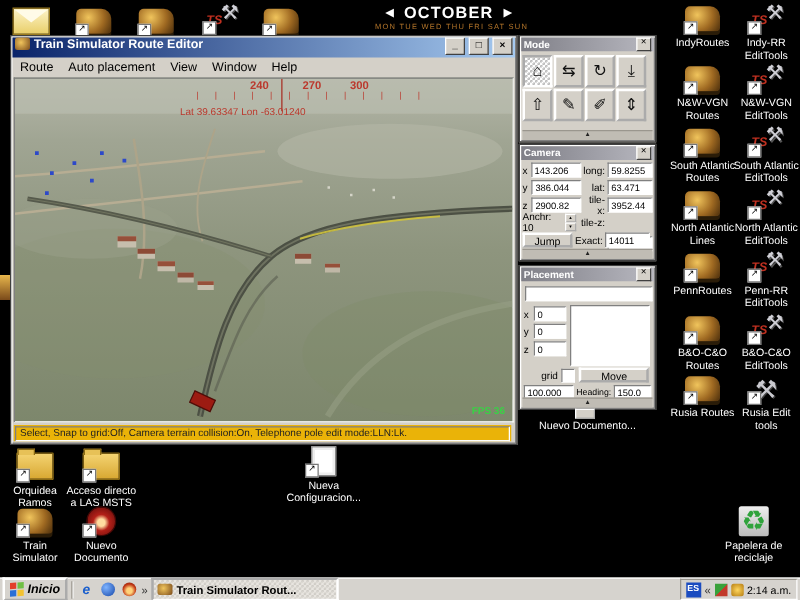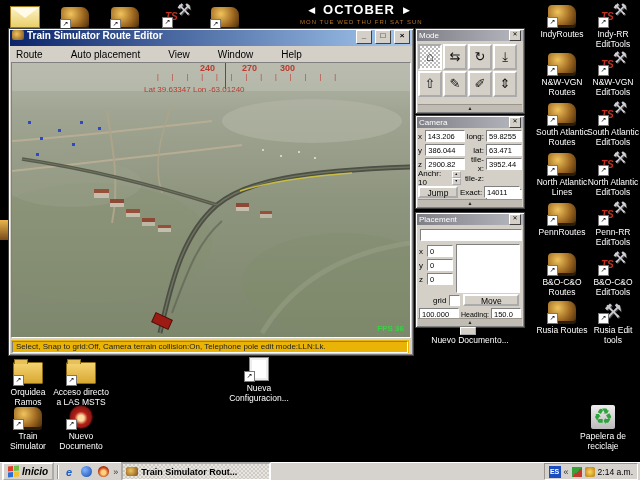--- a/index.html
+++ b/index.html
@@ -32,37 +32,37 @@
   .cal-arrow{font-size:9px;cursor:pointer;}
   .cal-days{font-size:6px;color:#b5762a;letter-spacing:1px;margin-top:2px;white-space:nowrap;}
   
   .win{position:absolute;left:8px;top:28px;width:404px;height:326px;background:#d4d0c8;
        border:1px solid #404040;box-shadow:inset 1px 1px 0 #fff,inset -1px -1px 0 #808080;}
   .titlebar{height:16px;margin:1px;background:linear-gradient(90deg,#0a246a,#a6caf0);display:flex;align-items:flex-start;gap:3px;padding:0 2px;}
   .title-icon{width:12px;height:10px;border-radius:2px;background:radial-gradient(circle at 40% 40%,#f0c45c,#7a4a1a);}
   .title-text{color:#fff;font-weight:bold;font-size:10px;flex:1;white-space:nowrap;overflow:hidden;}
   .tbtn{width:14px;height:12px;background:#d4d0c8;border:1px solid;border-color:#fff #404040 #404040 #fff;
         font-size:8px;line-height:10px;text-align:center;color:#000;font-weight:bold;}
-  .menubar{height:14px;display:flex;gap:28px;align-items:center;font-size:10px;color:#000;padding:0 7px;}
+  .menubar{height:14px;display:flex;gap:12px;align-items:center;font-size:10px;color:#000;padding:0 7px;}
   .menubar span{cursor:pointer;}
   .viewport{position:absolute;left:2px;top:33px;width:398px;height:274px;border:1px solid;border-color:#808080 #fff #fff #808080;overflow:hidden;background:#9aa18c;}
   .viewport svg{position:absolute;left:0;top:0;}
   .ov{position:absolute;pointer-events:none;}
   .compass-num{color:#bb392d;font-size:9px;font-weight:bold;}
   .ticks{color:#bb392d;font-size:7px;letter-spacing:5.5px;white-space:nowrap;}
   .cline{width:1px;height:26px;background:#a82f24;}
   .latlon{color:#bb392d;font-size:8px;white-space:nowrap;}
   .fps{color:#39d245;font-size:8px;font-weight:bold;}
   .statusbar{position:absolute;left:2px;bottom:2px;width:398px;height:13px;background:#eab308;}
   .statusfield{margin:1px;height:10px;border:1px solid;border-color:#808080 #fff #fff #808080;font-size:8px;color:#222;
                padding:0 3px;white-space:nowrap;overflow:hidden;line-height:10px;}
   
   .palette{position:absolute;background:#d4d0c8;border:1px solid #404040;box-shadow:inset 1px 1px 0 #fff,inset -1px -1px 0 #808080;}
   .ptitle{height:11px;margin:1px;background:linear-gradient(90deg,#7f7f87,#b8b8c0);display:flex;align-items:center;padding:0 2px;}
-  .ptitle .txt{color:#fff;font-size:8px;font-weight:normal;flex:1;}
+  .ptitle .txt{color:#fff;font-size:8px;font-weight:bold;flex:1;}
   .pclose{width:10px;height:9px;background:#d4d0c8;border:1px solid;border-color:#fff #404040 #404040 #fff;font-size:6px;line-height:7px;text-align:center;}
   .pstrip{position:absolute;left:2px;right:2px;bottom:1px;height:7px;background:#c0bcb4;border-top:1px solid #9a968e;text-align:center;font-size:5px;color:#222;line-height:7px;}
   .mode-grid{display:grid;grid-template-columns:repeat(4,24px);grid-auto-rows:26px;gap:1px;padding:2px 2px;}
   .mbtn{background:#d4d0c8;border:2px outset #fff;font-size:13px;line-height:20px;text-align:center;color:#111;padding:0;}
   .mbtn.sel{border-style:inset;background-image:linear-gradient(45deg,#bbb 25%,transparent 25%,transparent 75%,#bbb 75%),linear-gradient(45deg,#bbb 25%,#fff 25%,#fff 75%,#bbb 75%);background-size:4px 4px;background-position:0 0,2px 2px;}
   .cam-row{display:flex;align-items:center;gap:2px;height:14px;padding:0 2px;}
   .flabel{font-size:8px;color:#000;}
   .finput{height:10px;background:#fff;border:1px solid;border-color:#808080 #fff #fff #808080;font-size:7.5px;color:#000;padding:0 2px;font-family:"Liberation Sans",sans-serif;}
   .spin{display:flex;flex-direction:column;width:9px;}
   .spin span{height:5px;background:#d4d0c8;border:1px outset #fff;font-size:4px;line-height:4px;text-align:center;}

